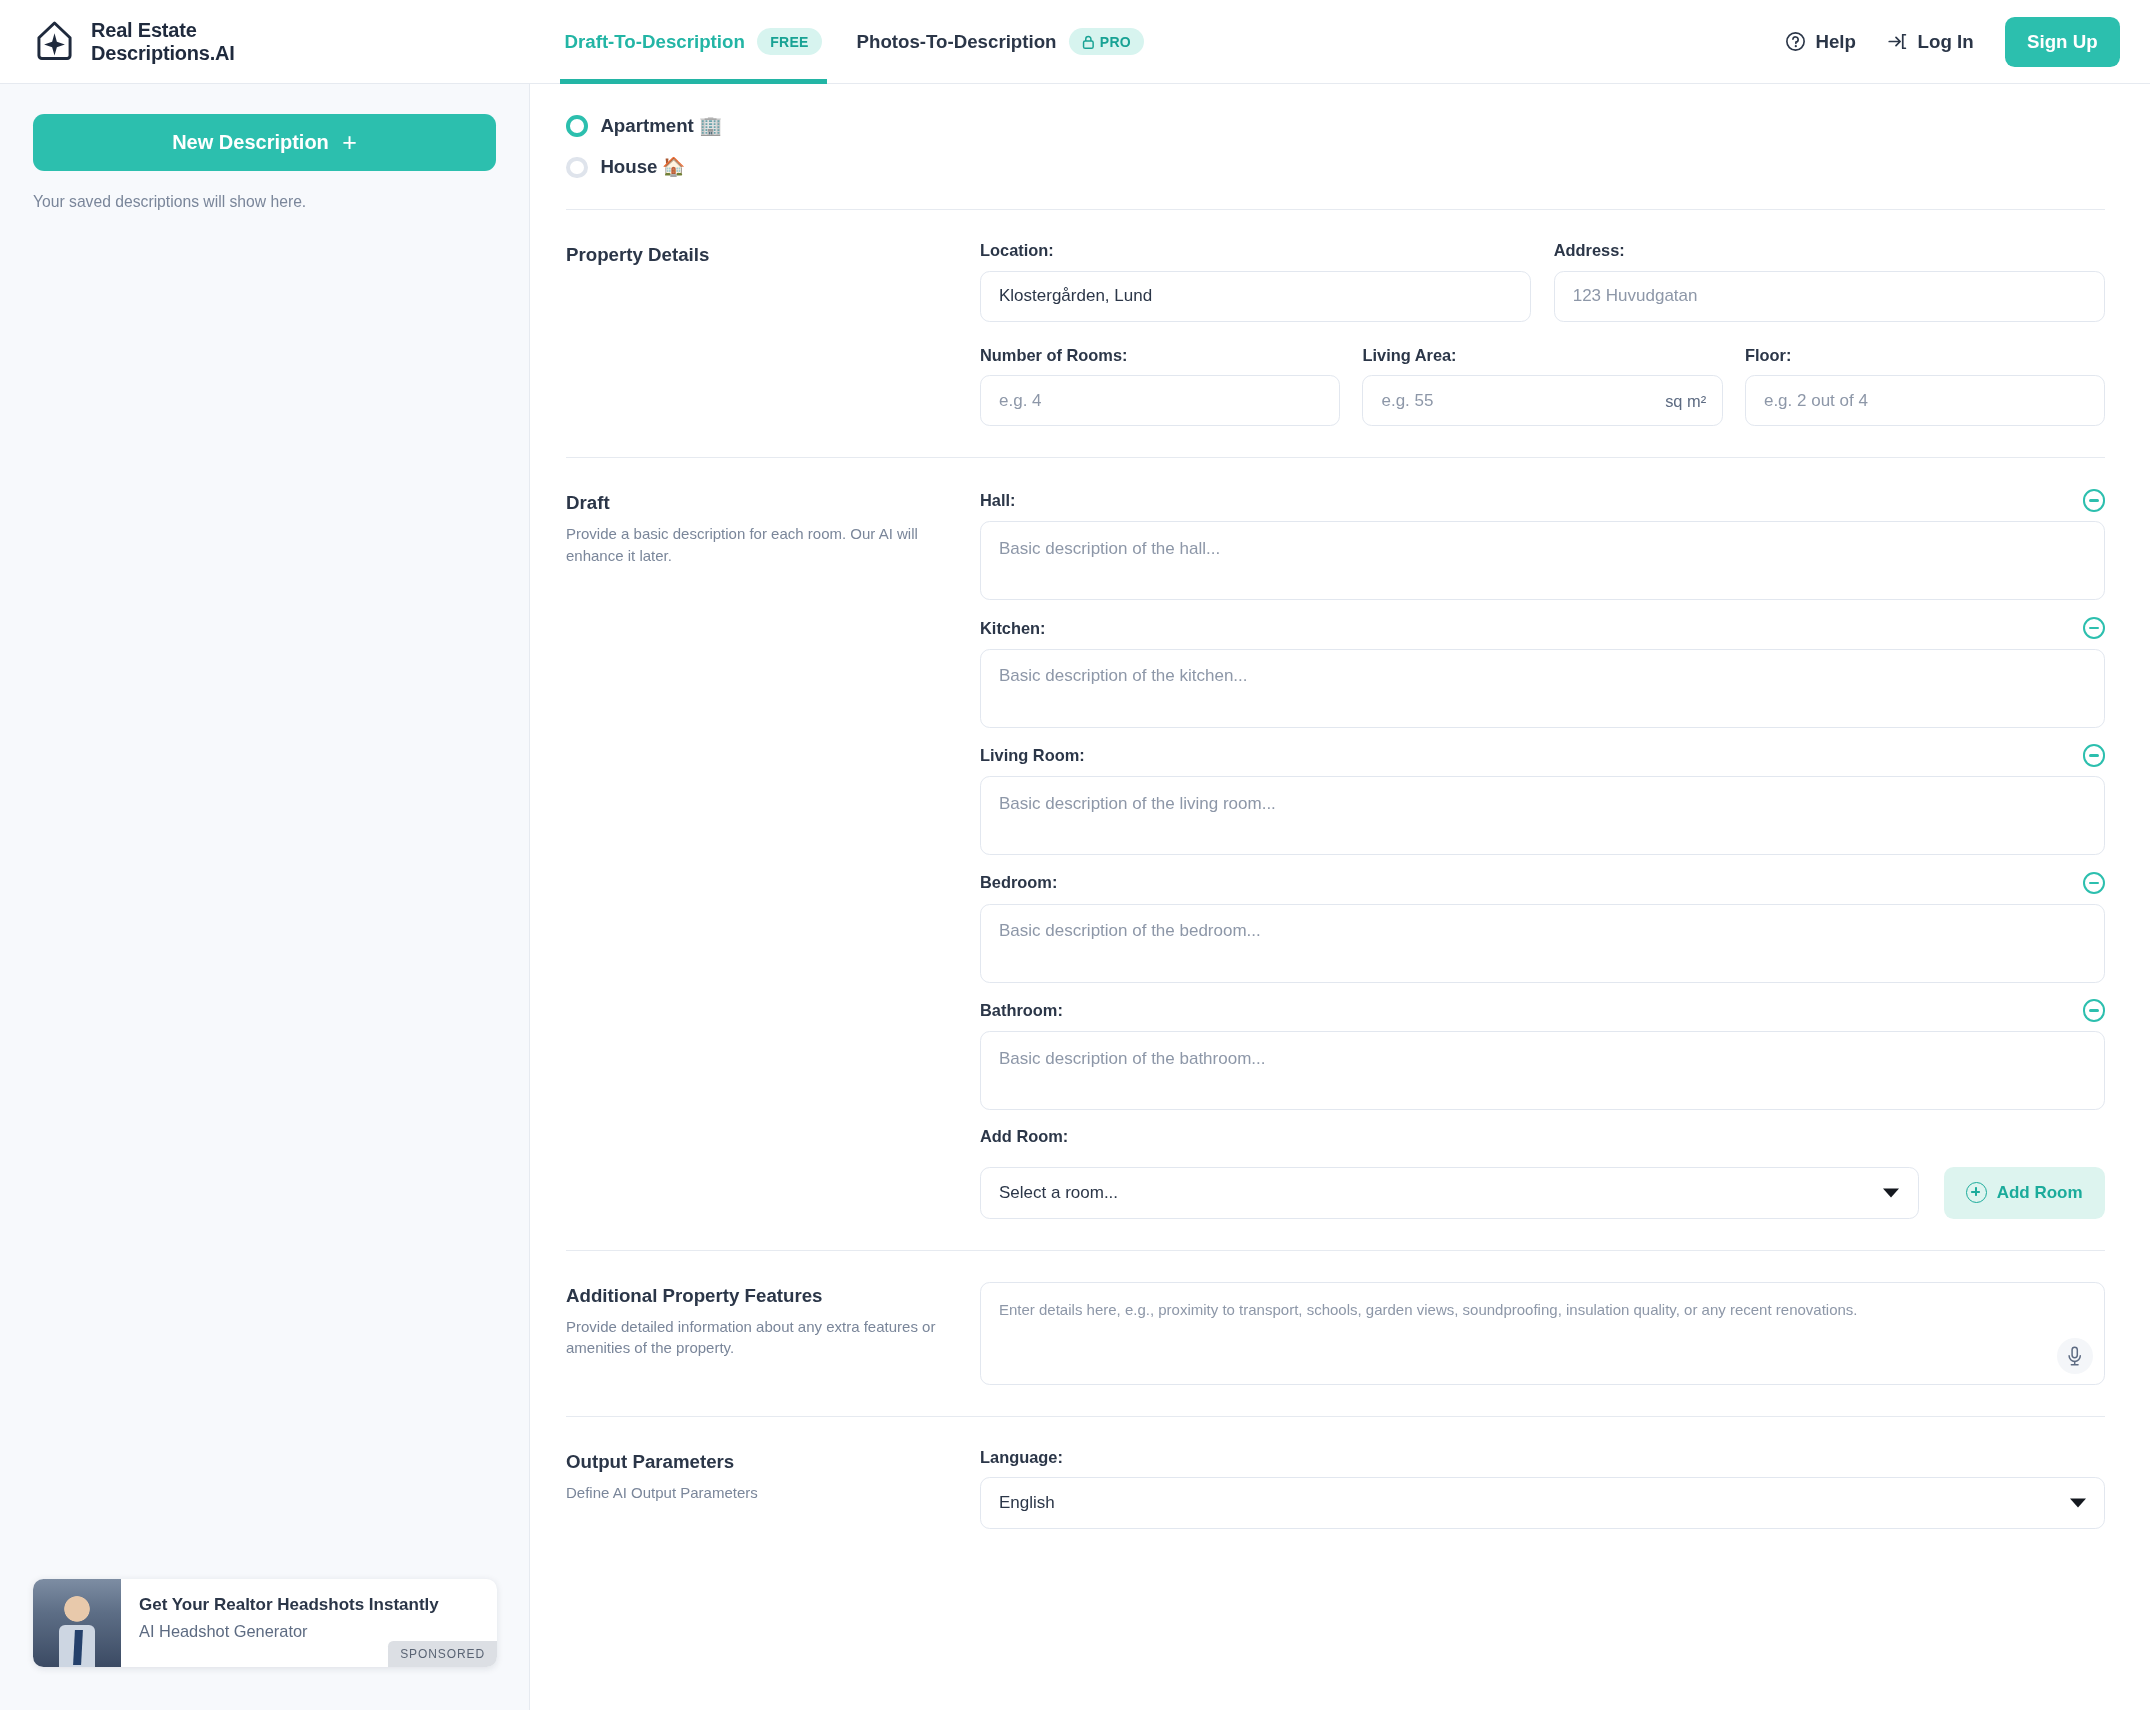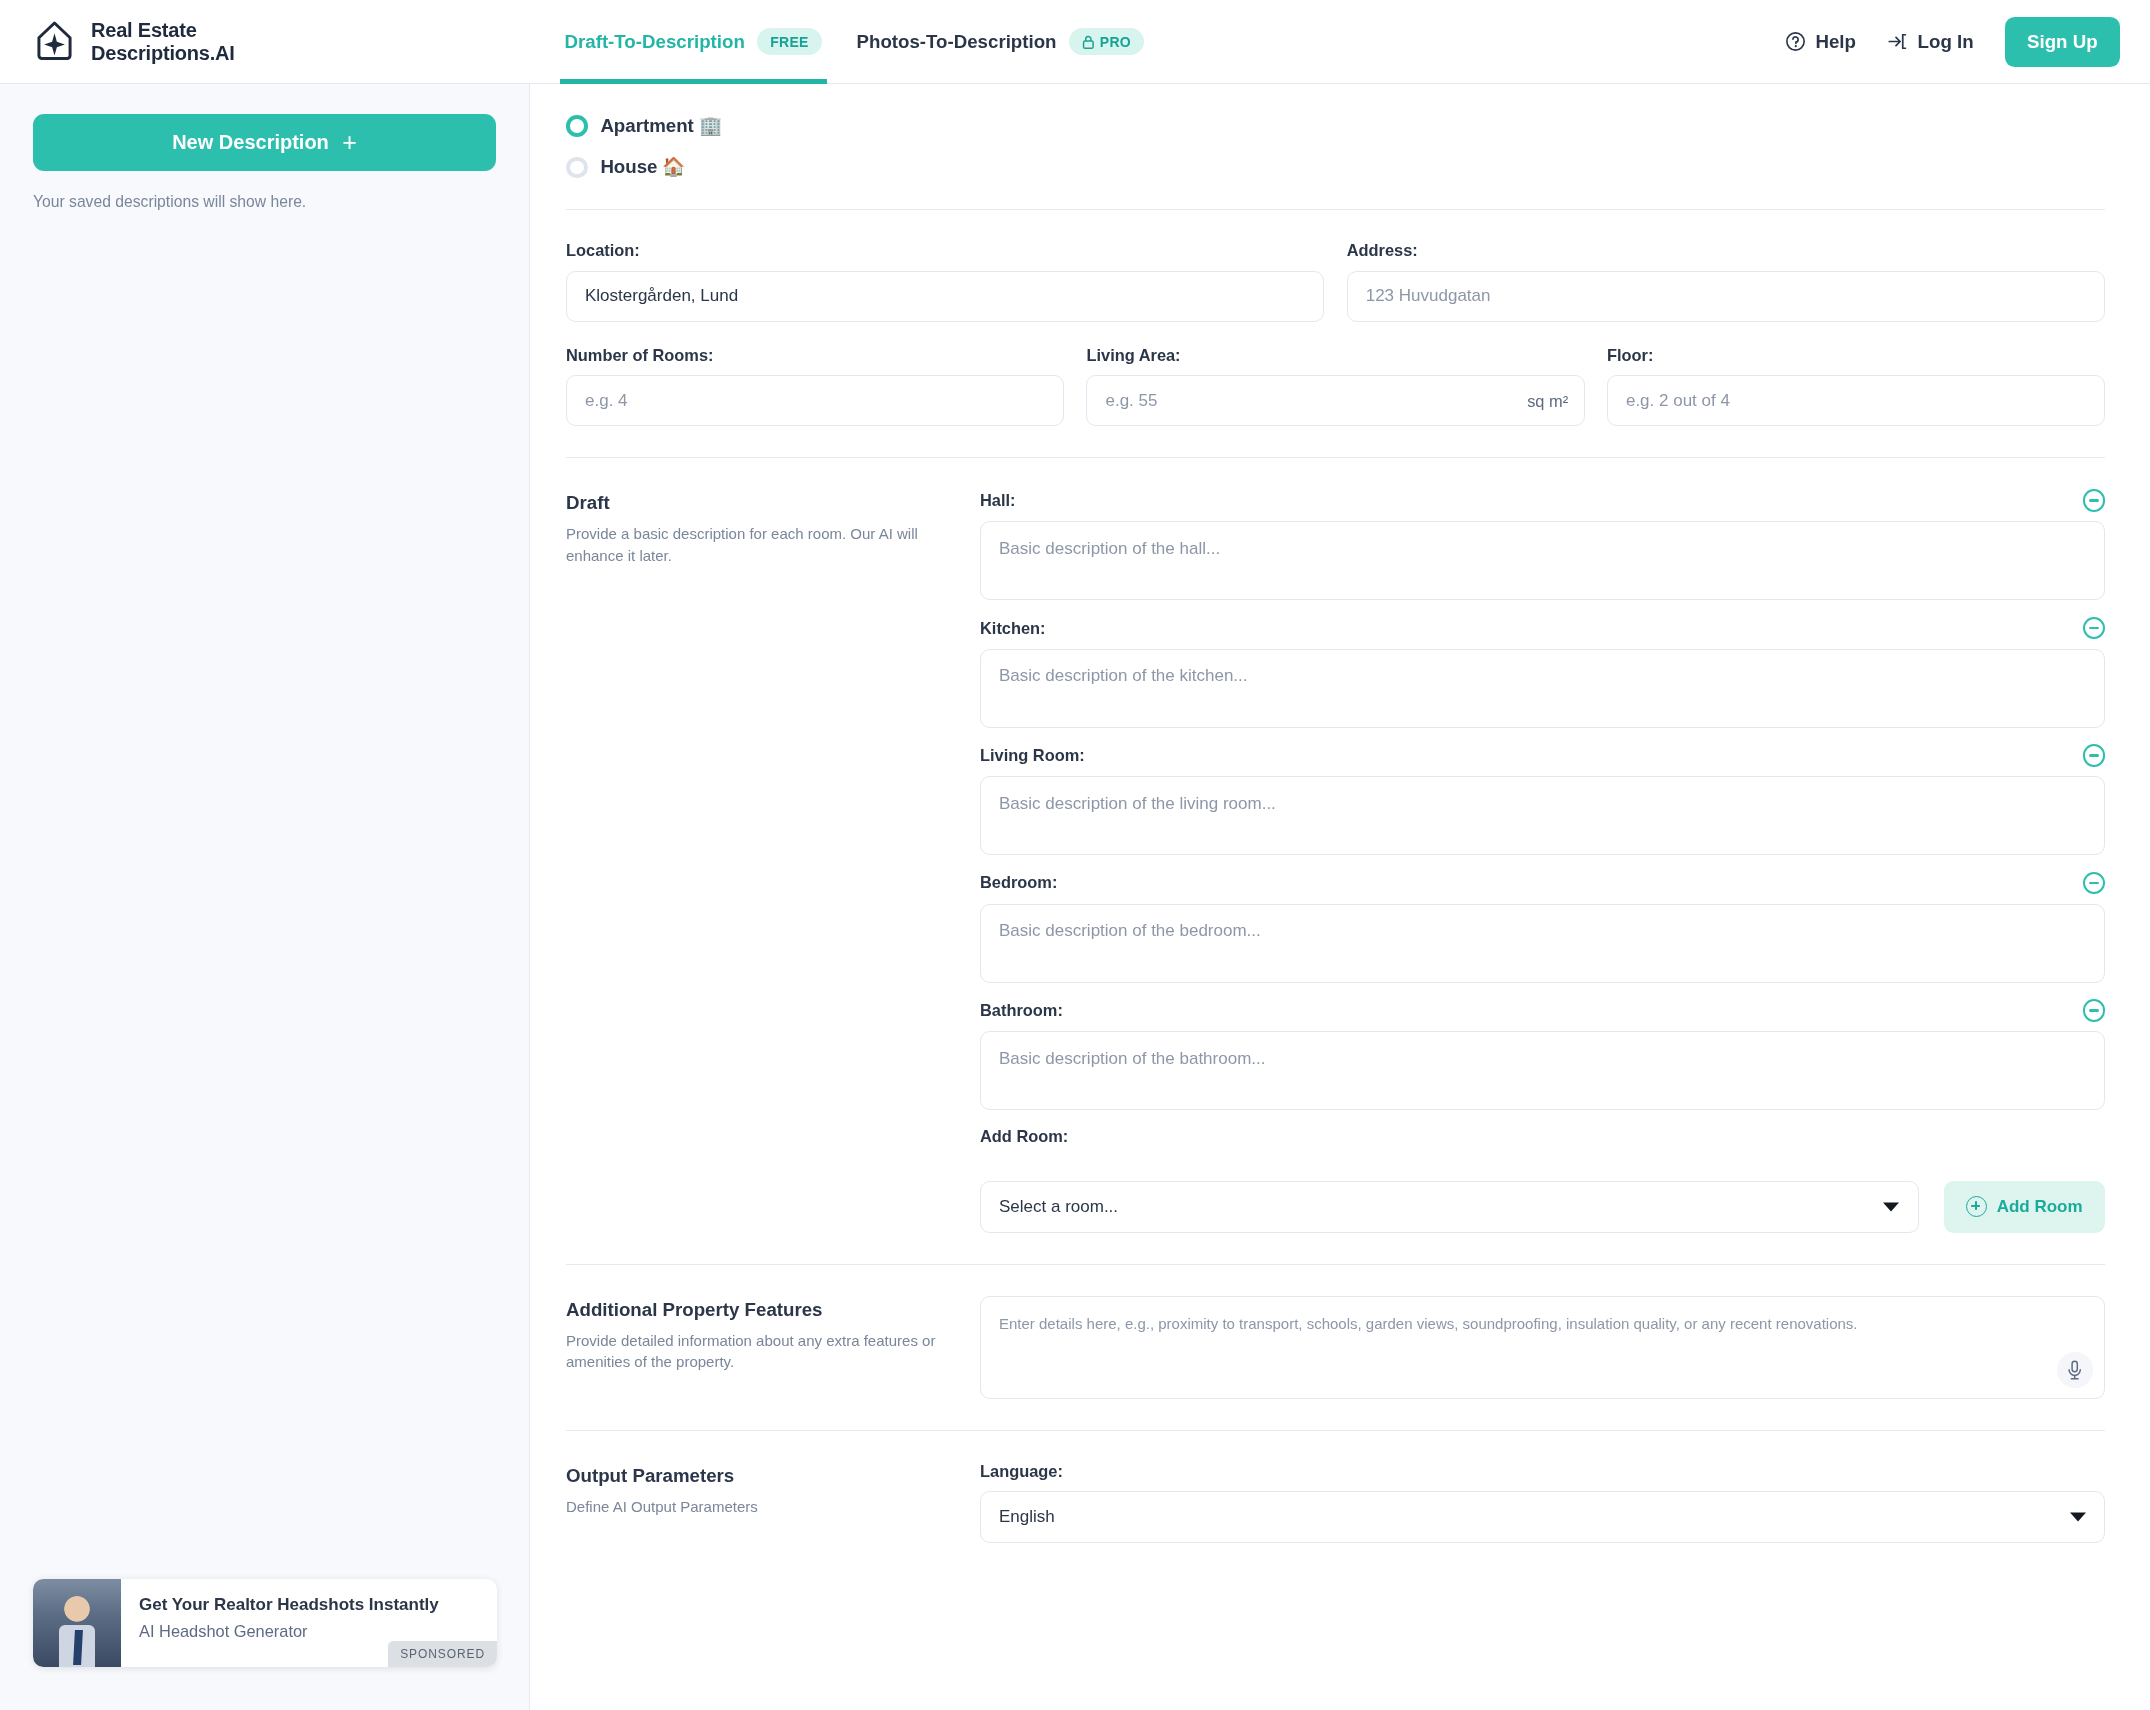--- a/index.html
+++ b/index.html
@@ -179,21 +179,21 @@
   .minus-btn span { display: block; width: 10.5px; height: 2.2px; background: #2cbfae; border-radius: 1.5px; }
   .room-ta {
     width: 100%; height: 79px;
     border: 1.5px solid #e2e7ef; border-radius: 9.7px;
     background: #fff; padding: 16.4px 18px;
     font-size: 17px; color: #2b3648; resize: none;
     font-family: inherit; outline: none; display: block;
   }
   .room-ta::placeholder { color: #8d97a8; }
 
-  .addroom-row { display: flex; align-items: center; gap: 25px; margin-top: 35px; }
+  .addroom-row { display: flex; align-items: center; gap: 25px; margin-top: 21px; }
   .addroom-sel { flex: 1; min-width: 0; position: relative; }
   .select-box {
     width: 100%; height: 52px;
     border: 1.5px solid #e2e7ef; border-radius: 9.7px;
     background: #fff; padding: 0 43px 0 18px;
     font-size: 17px; color: #2b3648;
     display: flex; align-items: center; cursor: pointer;
   }
   .caret {
     position: absolute; right: 19.4px; top: 50%; transform: translateY(-50%);
@@ -319,20 +319,23 @@
           <span class="radio-lbl">Apartment 🏢</span>
         </div>
         <div class="radio-row">
           <span class="radio"></span>
           <span class="radio-lbl">House 🏠</span>
         </div>
       </div>
     </div>
 
     <div class="section">
+      <div class="sec-label">
+        <div class="sec-title">Property Details</div>
+      </div>
       <div class="sec-fields">
         <div class="fgrid">
           <div class="fcell">
             <label class="flabel">Location:</label>
             <input class="finput" type="text" value="Klostergården, Lund" style="">
           </div>
           <div class="fcell">
             <label class="flabel">Address:</label>
             <input class="finput" type="text" placeholder="123 Huvudgatan" style="">
           </div>

